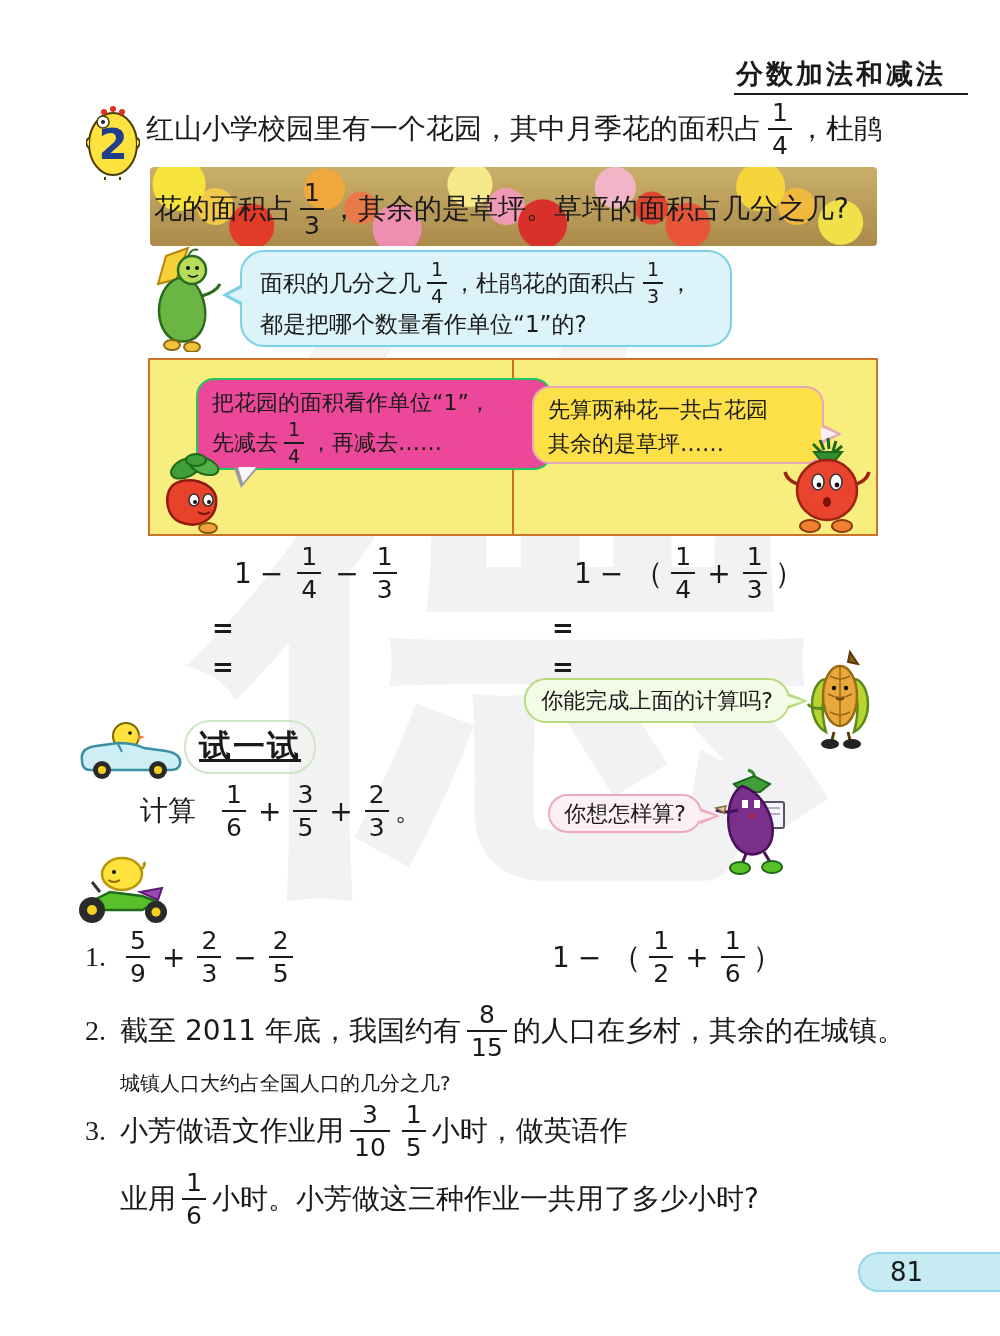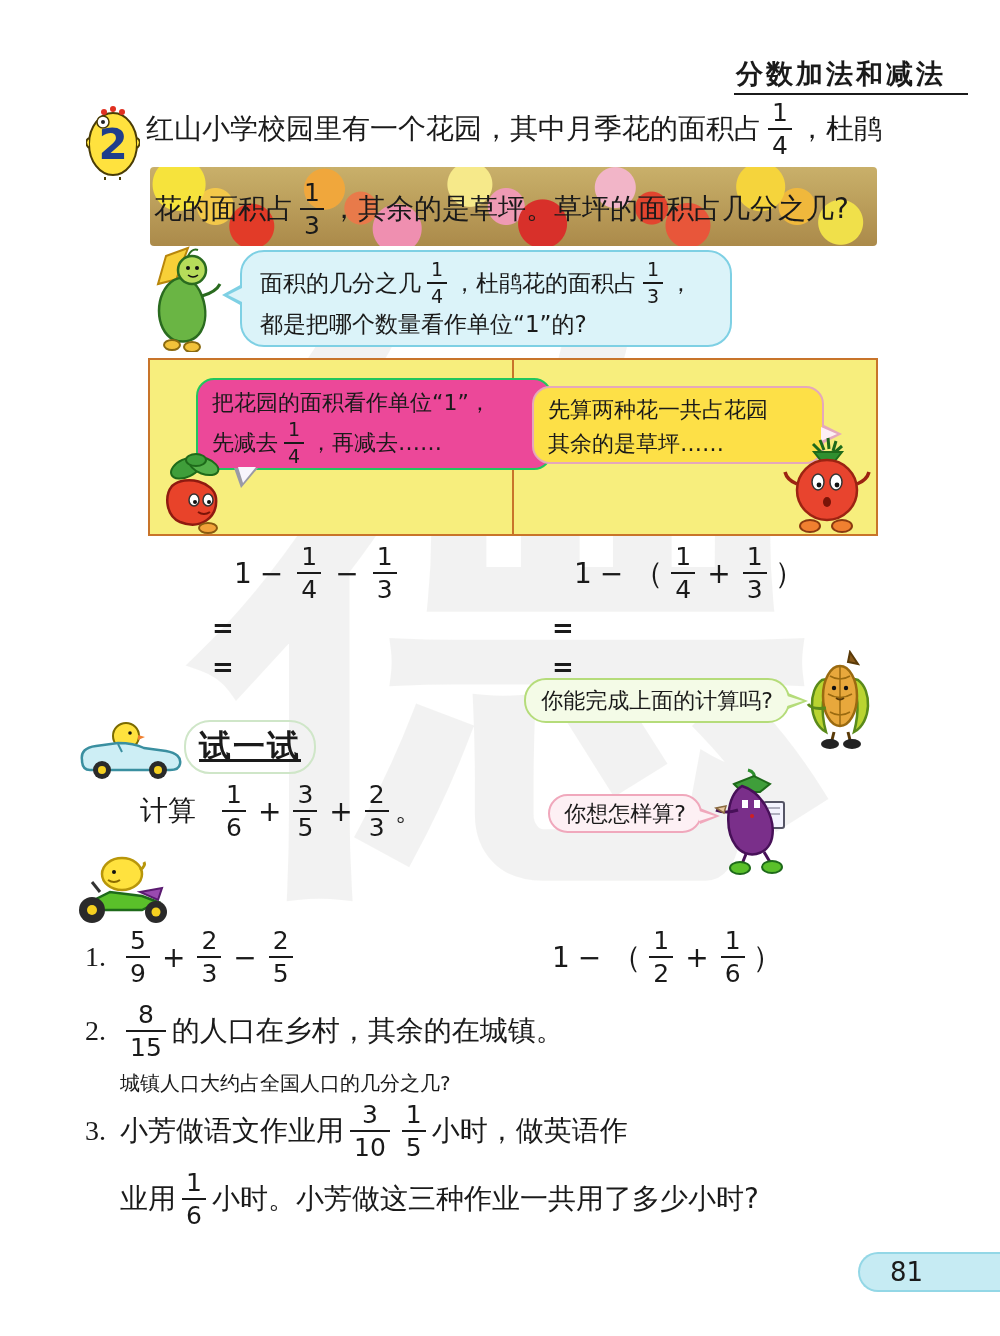--- a/index.html
+++ b/index.html
@@ -395,20 +395,21 @@
     <span style="margin:0 6px">+</span>
     <span class="frac f25">
       <span class="num">1</span>
         <span class="den">6</span>
     </span>
     <span class="paren">）</span>
   </div>
 
   <div class="abs z flexrow p2l1">
     <span class="listnum">2.</span>
+    <span class="pt">截至 2011 年底，我国约有</span>
     <span class="frac f25">
       <span class="num">8</span>
         <span class="den">15</span>
     </span>
     <span class="pt">的人口在乡村，其余的在城镇。</span>
   </div>
   <div class="abs z p2l2">城镇人口大约占全国人口的几分之几?</div>
 
   <div class="abs z flexrow p3l1">
     <span class="listnum">3.</span>

